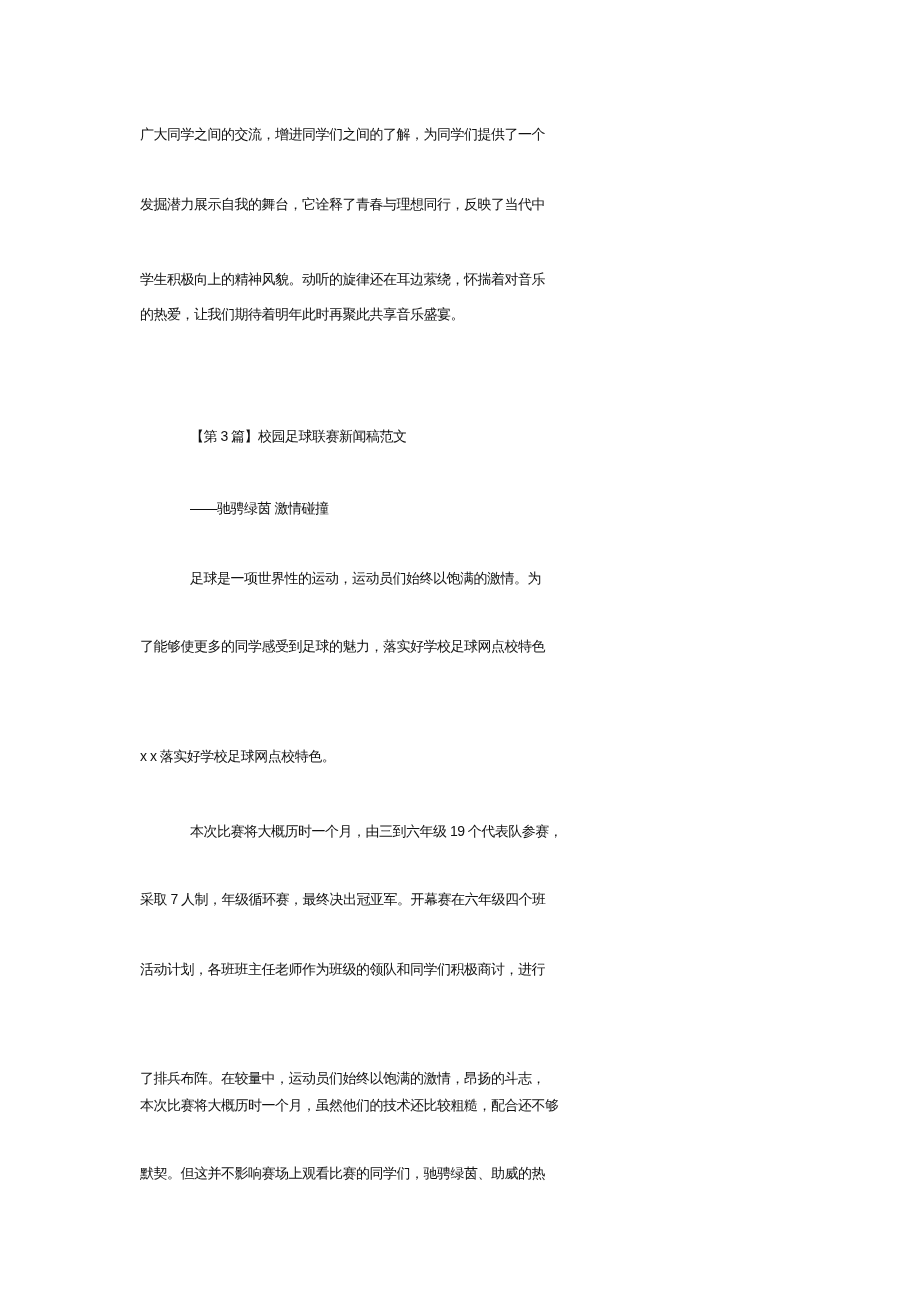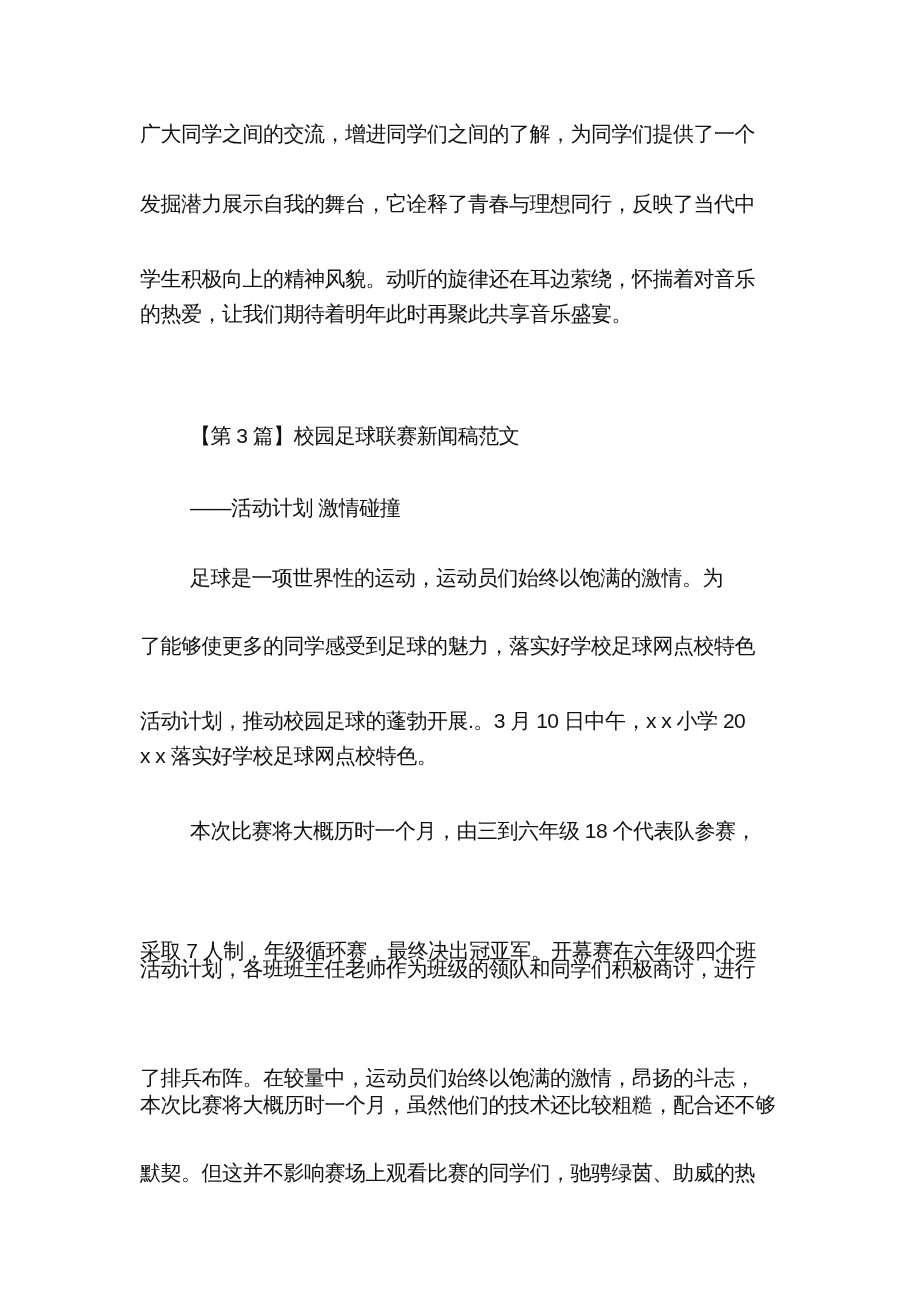--- a/index.html
+++ b/index.html
@@ -13,43 +13,42 @@
     height: 1302px;
     background: #ffffff;
     overflow: hidden;
     font-family: "Liberation Sans", sans-serif;
     color: #111111;
   }
   .line {
     position: absolute;
     left: 140px;
     white-space: nowrap;
-    font-size: 21px;
+    font-size: 14px;
     line-height: 30px;
     letter-spacing: -0.5px;
     font-weight: 400;
     color: #111111;
   }
   .line.indent {
     left: 190px;
   }
 </style>
 </head>
 <body>
 
 <div class="page">
   <div class="line" style="top:119px">广大同学之间的交流，增进同学们之间的了解，为同学们提供了一个</div>
   <div class="line" style="top:264px">学生积极向上的精神风貌。动听的旋律还在耳边萦绕，怀揣着对音乐</div>
   <div class="line" style="top:189px">发掘潜力展示自我的舞台，它诠释了青春与理想同行，反映了当代中</div>
   <div class="line" style="top:299px">的热爱，让我们期待着明年此时再聚此共享音乐盛宴。</div>
   <div class="line indent" style="top:421px">【第 3 篇】校园足球联赛新闻稿范文</div>
-  <div class="line indent" style="top:493px">——活动计划 激情碰撞</div>
+  <div class="line indent" style="top:493px">——驰骋绿茵 激情碰撞</div>
   <div class="line indent" style="top:563px">足球是一项世界性的运动，运动员们始终以饱满的激情。为</div>
   <div class="line" style="top:631px">了能够使更多的同学感受到足球的魅力，落实好学校足球网点校特色</div>
-  <div class="line" style="top:706px">活动计划，推动校园足球的蓬勃开展.。3 月 10 日中午，x x 小学 20</div>
   <div class="line" style="top:741px">x x 落实好学校足球网点校特色。</div>
-  <div class="line indent" style="top:816px">本次比赛将大概历时一个月，由三到六年级 18 个代表队参赛，</div>
-  <div class="line" style="top:936px">采取 7 人制，年级循环赛，最终决出冠亚军。开幕赛在六年级四个班</div>
+  <div class="line indent" style="top:816px">本次比赛将大概历时一个月，由三到六年级 19 个代表队参赛，</div>
+  <div class="line" style="top:884px">采取 7 人制，年级循环赛，最终决出冠亚军。开幕赛在六年级四个班</div>
   <div class="line" style="top:954px">活动计划，各班班主任老师作为班级的领队和同学们积极商讨，进行</div>
   <div class="line" style="top:1063px">了排兵布阵。在较量中，运动员们始终以饱满的激情，昂扬的斗志，</div>
   <div class="line" style="top:1090px">本次比赛将大概历时一个月，虽然他们的技术还比较粗糙，配合还不够</div>
   <div class="line" style="top:1158px">默契。但这并不影响赛场上观看比赛的同学们，驰骋绿茵、助威的热</div>
 </div>
 
 </body></html>

